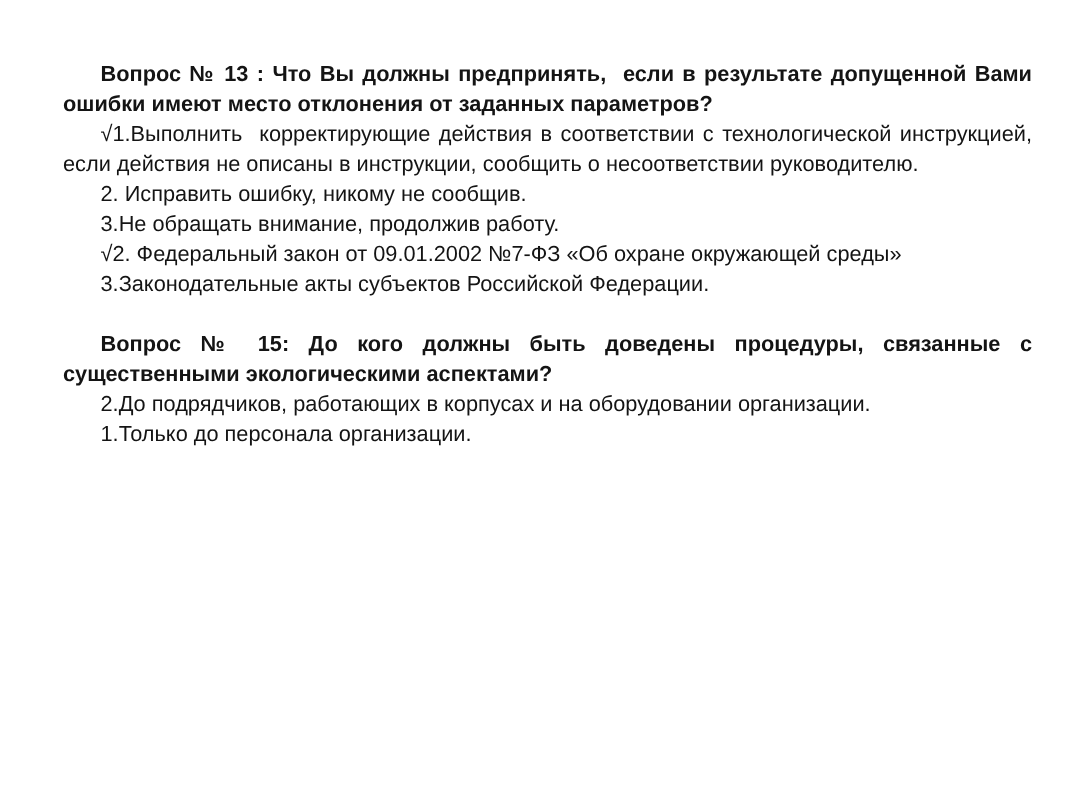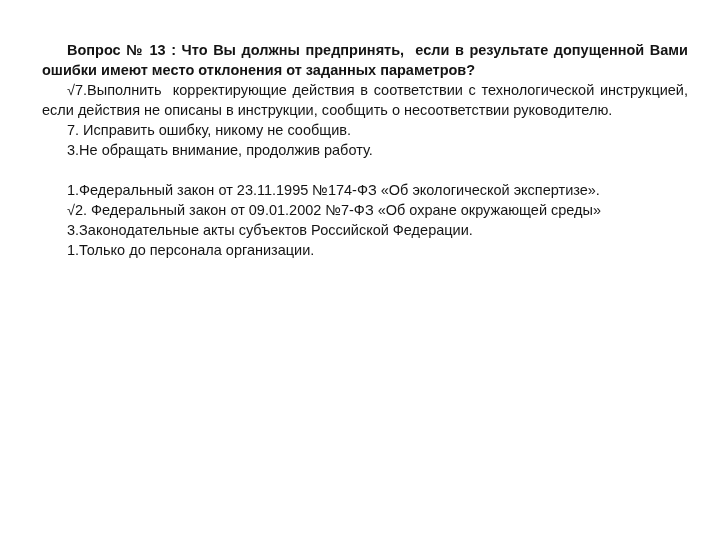--- a/index.html
+++ b/index.html
@@ -37,28 +37,29 @@
     margin-top: 20px !important;
   }
 </style>
 </head>
 <body>
 
 <div class="page">
 
   <section>
     <p class="q">Вопрос № 13 : Что Вы должны предпринять,  если в результате допущенной Вами ошибки имеют место отклонения от заданных параметров?</p>
-    <p class="a">√7.Выполнить  корректирующие действия в соответствии с технологической инструкцией, если действия не описаны в инструкции, сообщить о несоответствии руководителю.</p>
-    <p class="a">7. Исправить ошибку, никому не сообщив.</p>
+    <p class="a">√1.Выполнить  корректирующие действия в соответствии с технологической инструкцией, если действия не описаны в инструкции, сообщить о несоответствии руководителю.</p>
+    <p class="a">2. Исправить ошибку, никому не сообщив.</p>
     <p class="a">3.Не обращать внимание, продолжив работу.</p>
   </section>
 
   <section>
-    <p class="a gap-above">1.Федеральный закон от 23.11.1995 №174-ФЗ «Об экологической экспертизе».</p>
     <p class="a">√2. Федеральный закон от 09.01.2002 №7-ФЗ «Об охране окружающей среды»</p>
     <p class="a">3.Законодательные акты субъектов Российской Федерации.</p>
   </section>
 
   <section>
+    <p class="q gap-above">Вопрос № 15: До кого должны быть доведены процедуры, связанные с существенными экологическими аспектами?</p>
+    <p class="a">2.До подрядчиков, работающих в корпусах и на оборудовании организации.</p>
     <p class="a">1.Только до персонала организации.</p>
   </section>
 
 </div>
 
 </body></html>

